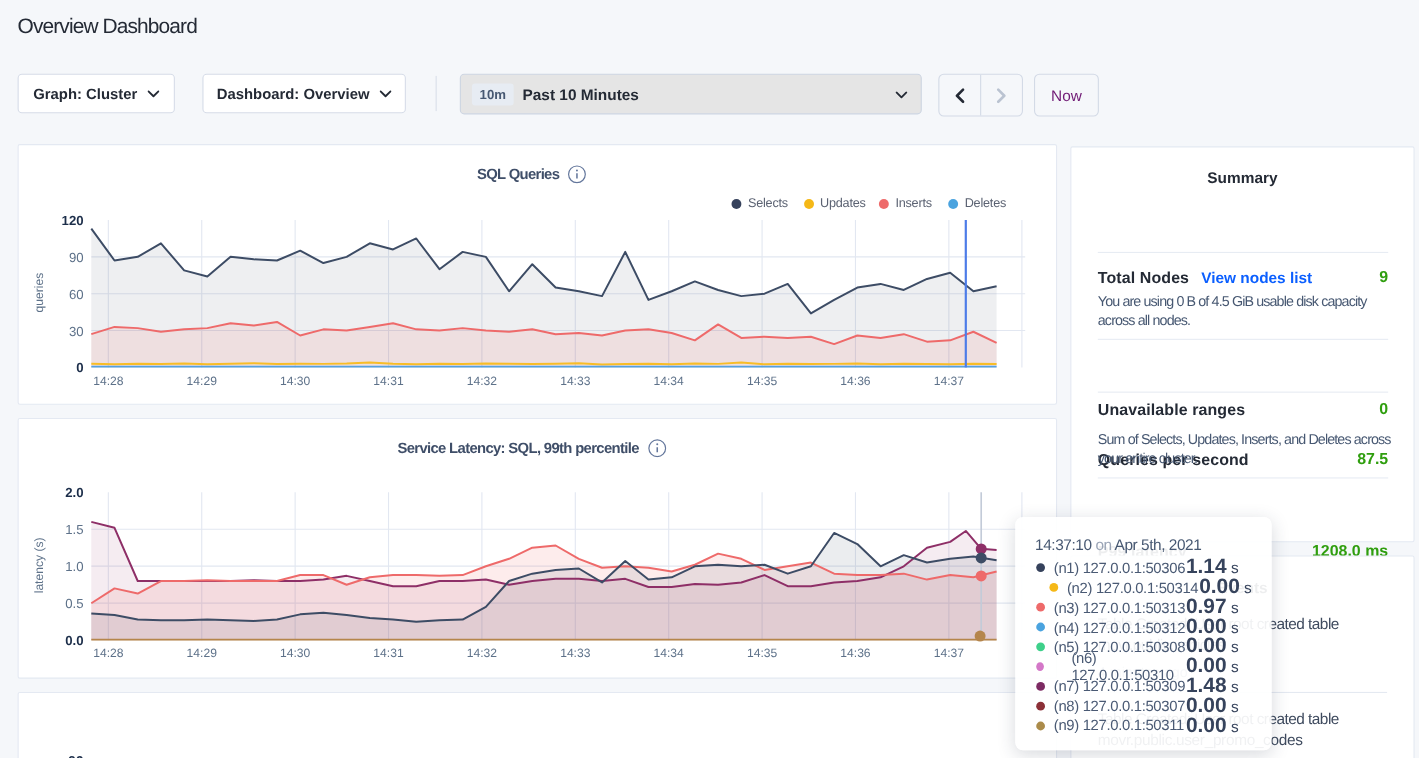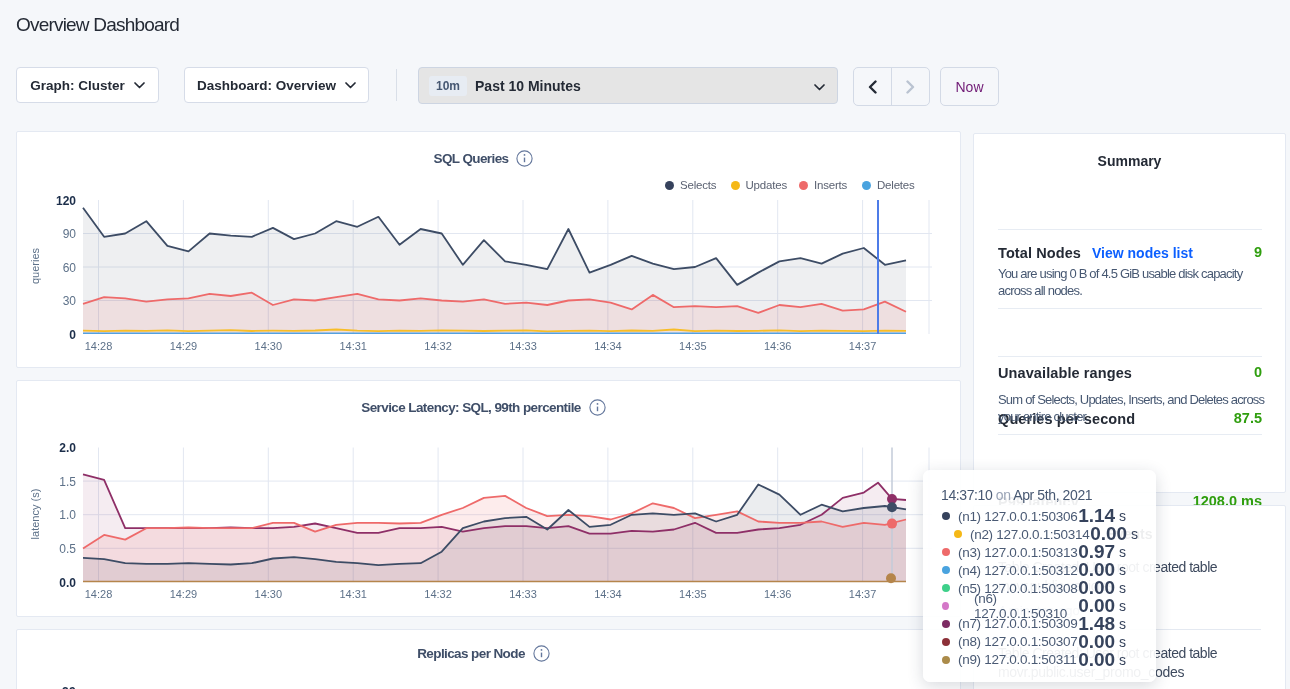--- a/index.html
+++ b/index.html
@@ -160,25 +160,20 @@
 <text x="506.0" y="216.5" text-anchor="middle" font-size="11" fill="#5d7189">14:33</text>
 <text x="590.9" y="216.5" text-anchor="middle" font-size="11" fill="#5d7189">14:34</text>
 <text x="675.8" y="216.5" text-anchor="middle" font-size="11" fill="#5d7189">14:35</text>
 <text x="760.7" y="216.5" text-anchor="middle" font-size="11" fill="#5d7189">14:36</text>
 <text x="845.6" y="216.5" text-anchor="middle" font-size="11" fill="#5d7189">14:37</text>
 <text x="22" y="133" transform="rotate(-90 22 133)" text-anchor="middle" font-size="11" fill="#5d7189">latency (s)</text>
   </svg>
 </div>
 
 <div class="card" style="left:16px;top:629px;width:945px;height:237px">
-  <div class="ctitle" style="top:15px">Replicas per Node <svg width="17" height="17" viewBox="0 0 17 17" style="margin-left:8px">
-        <circle cx="8.5" cy="8.5" r="7.6" fill="none" stroke="#64779c" stroke-width="1.1"></circle>
-        <line x1="8.5" y1="7.6" x2="8.5" y2="12.2" stroke="#64779c" stroke-width="1.4"></line>
-        <circle cx="8.5" cy="4.9" r="0.9" fill="#64779c"></circle>
-      </svg></div>
   <svg width="945" height="60" viewBox="0 0 945 60" style="position:absolute;left:0;top:0">
     <text x="59" y="66" text-anchor="end" font-size="13" fill="#1c2e4a" font-weight="bold">60</text>
   </svg>
 </div>
 
 <div class="card" style="left:973px;top:133px;width:313px;height:360px">
   <div class="abs" style="left:0;top:152px;width:100%;text-align:center;font-weight:700;font-size:14px;color:#242a35;top:19px">Summary</div>
   <div class="srow" style="top:67px"><span class="slab">Total Nodes</span><span style="font-weight:700;font-size:14px;color:#0b5fff;margin-left:11px">View nodes list</span><span class="sval">9</span></div>
   <div class="sdiv" style="top:95px"></div>
   <div class="sdesc" style="top:131px">You are using 0 B of 4.5 GiB usable disk capacity<br>across all nodes.</div>

